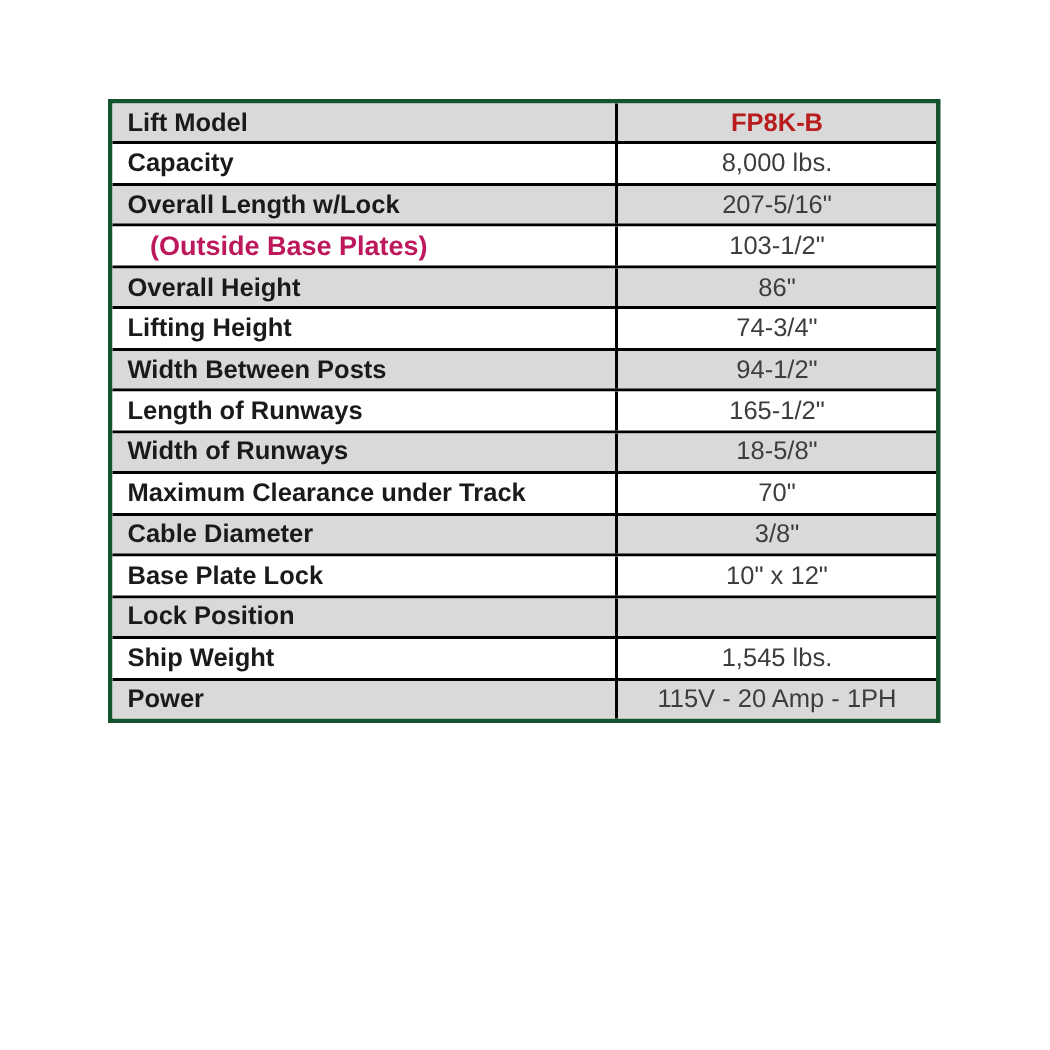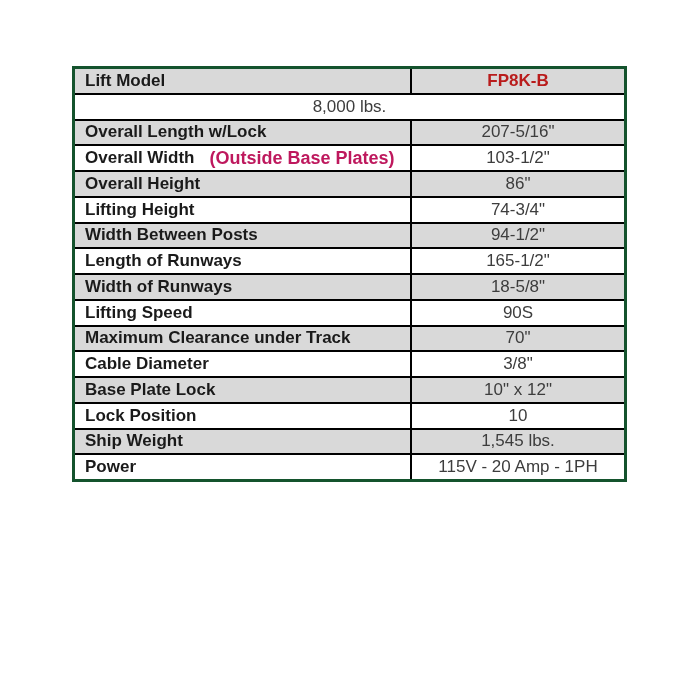--- a/index.html
+++ b/index.html
@@ -84,34 +84,37 @@
 
     <div class="row">
       <div class="cell label">
           <span>Lift Model</span>
           <span class="note"></span>
         </div>
       <div class="cell value value-bold">FP8K-B</div>
     </div>
 
     <div class="row">
+      <div class="cell label">
+          <span>Capacity</span>
+          <span class="note"></span>
+        </div>
       <div class="cell value">8,000 lbs.</div>
     </div>
 
     <div class="row">
       <div class="cell label">
           <span>Overall Length w/Lock</span>
           <span class="note"></span>
         </div>
       <div class="cell value">207-5/16"</div>
     </div>
 
     <div class="row">
       <div class="cell label">
-          <span>Overall Width</span>
           <span class="note">(Outside Base Plates)</span>
         </div>
       <div class="cell value">103-1/2"</div>
     </div>
 
     <div class="row">
       <div class="cell label">
           <span>Overall Height</span>
           <span class="note"></span>
         </div>
@@ -143,27 +146,20 @@
     </div>
 
     <div class="row">
       <div class="cell label">
           <span>Width of Runways</span>
           <span class="note"></span>
         </div>
       <div class="cell value">18-5/8"</div>
     </div>
 
-    <div class="row">
-      <div class="cell label">
-          <span>Lifting Speed</span>
-          <span class="note"></span>
-        </div>
-      <div class="cell value">90S</div>
-    </div>
 
     <div class="row">
       <div class="cell label">
           <span>Maximum Clearance under Track</span>
           <span class="note"></span>
         </div>
       <div class="cell value">70"</div>
     </div>
 
     <div class="row">
@@ -180,21 +176,20 @@
           <span class="note"></span>
         </div>
       <div class="cell value">10" x 12"</div>
     </div>
 
     <div class="row">
       <div class="cell label">
           <span>Lock Position</span>
           <span class="note"></span>
         </div>
-      <div class="cell value">10</div>
     </div>
 
     <div class="row">
       <div class="cell label">
           <span>Ship Weight</span>
           <span class="note"></span>
         </div>
       <div class="cell value">1,545 lbs.</div>
     </div>
 

